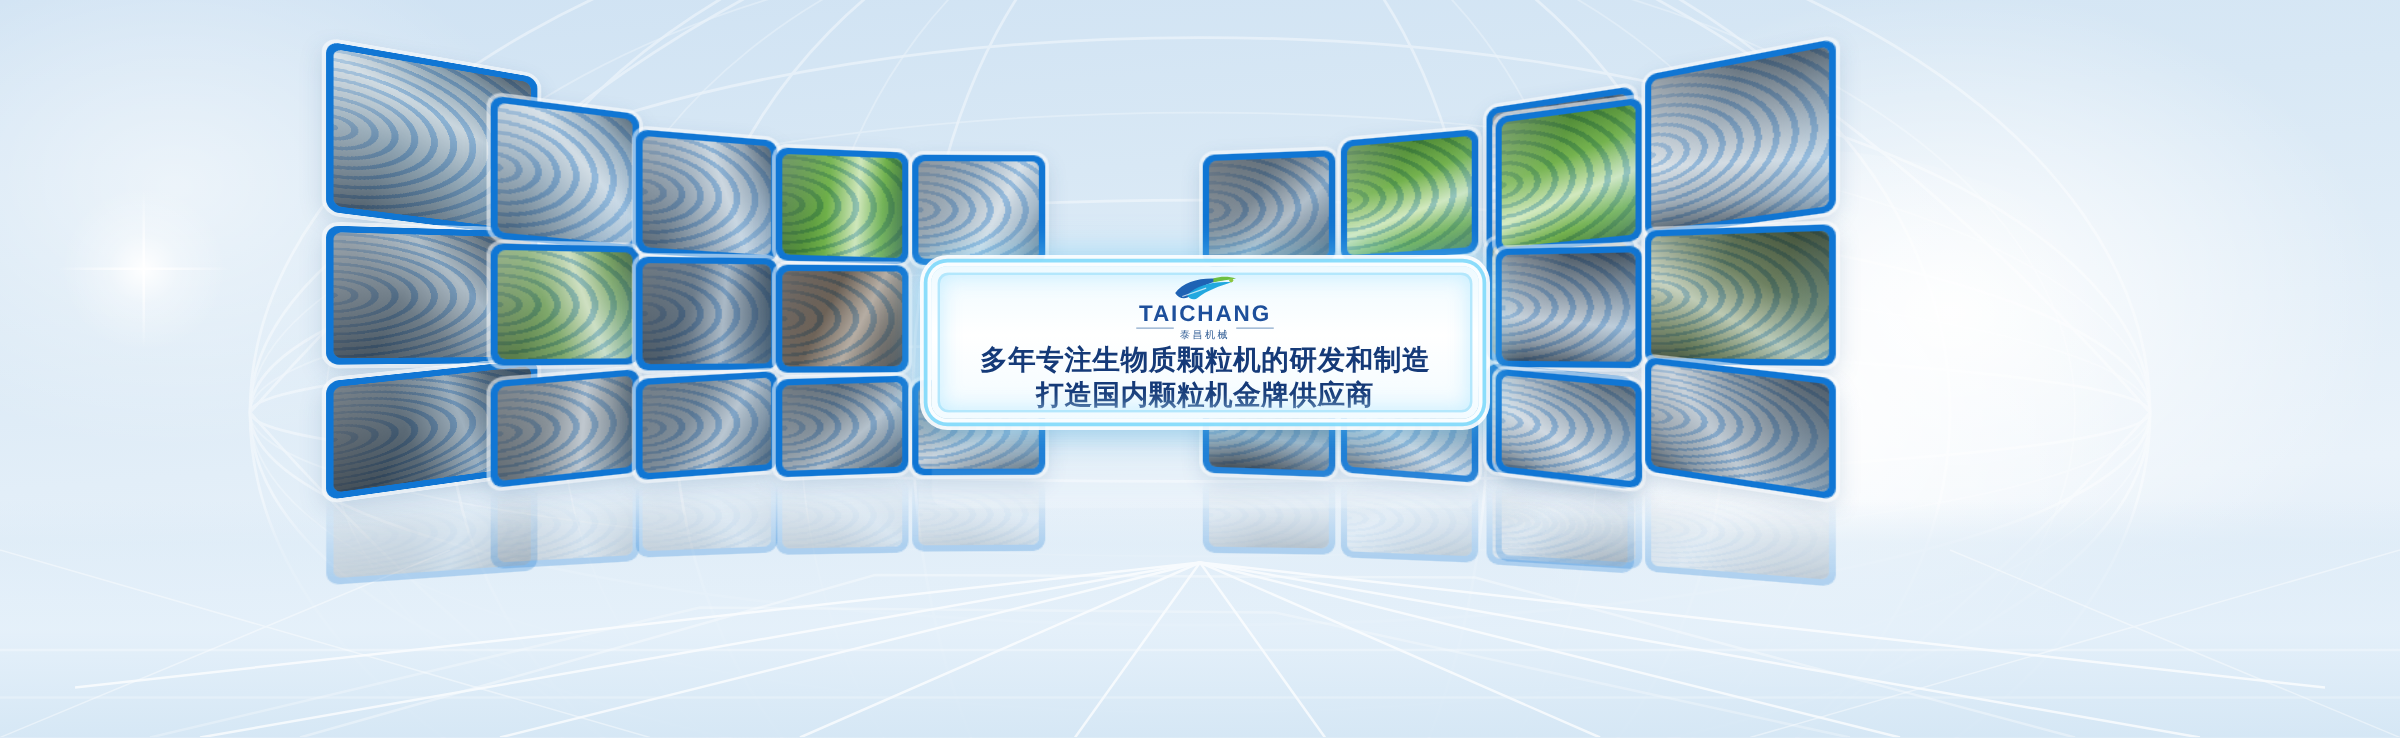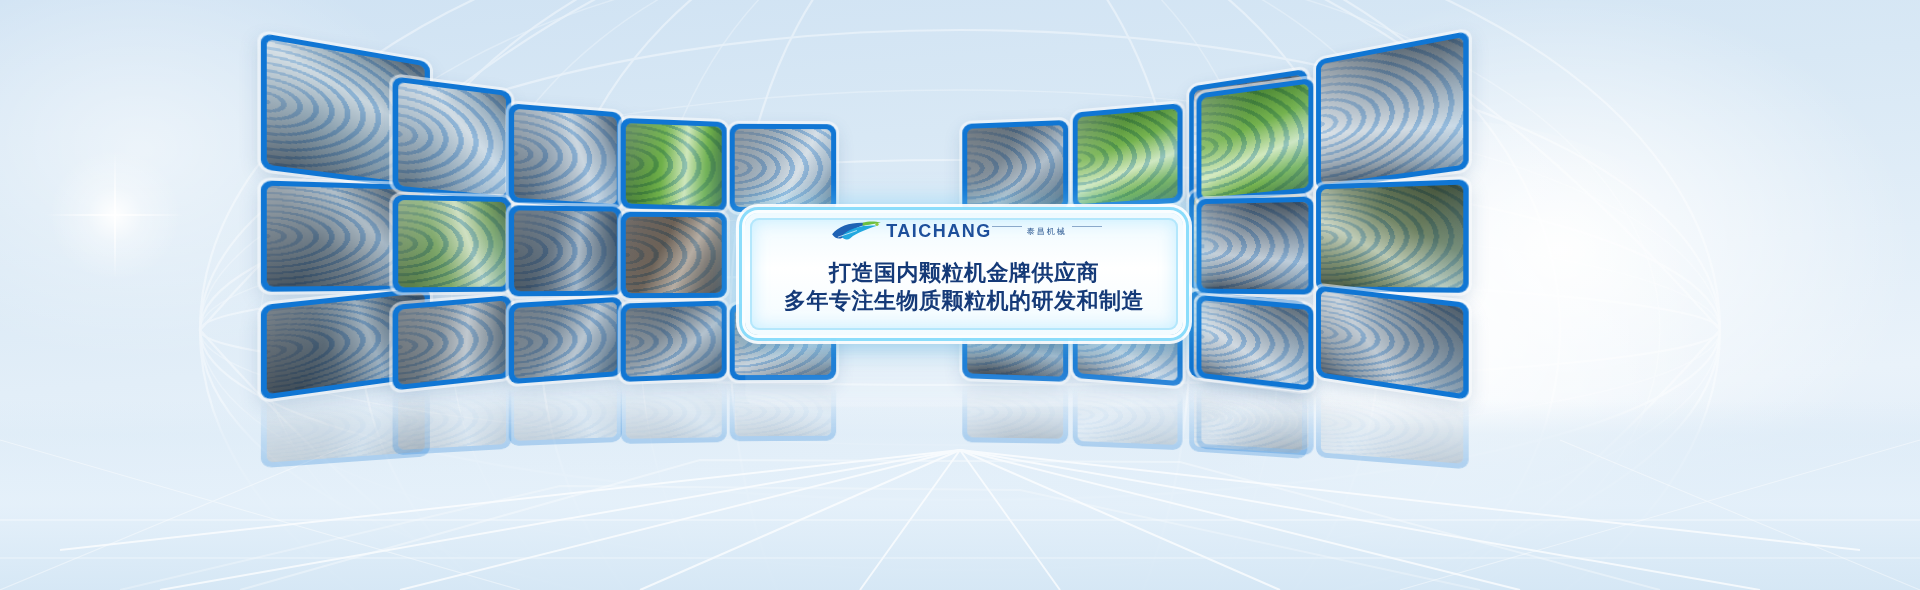--- a/index.html
+++ b/index.html
@@ -72,21 +72,21 @@
         0 0 0 6px rgba(120,215,250,.85),
         0 0 0 9px rgba(255,255,255,.9),
         0 0 26px 10px rgba(120,210,250,.55),
         0 10px 26px rgba(40,100,150,.25);
      display:flex;flex-direction:column;align-items:center;justify-content:flex-start;
      padding-top:7px;box-sizing:border-box;}
   .msgpanel:before{content:"";position:absolute;inset:5px;border-radius:9px;
      box-shadow:inset 0 0 0 2px rgba(175,230,252,.9), inset 0 0 16px 3px rgba(190,235,255,.8);
      pointer-events:none;}
 
-  .logo{position:relative;display:flex;flex-direction:row;align-items:center;margin-bottom:18px;}
+  .logo{position:relative;display:flex;flex-direction:column;align-items:center;margin-bottom:2px;}
   .logo .mark{width:60px;height:21px;display:block;}
   .logo .word{font-family:"Liberation Sans","DejaVu Sans",sans-serif;
      font-size:18px;font-weight:700;letter-spacing:1.5px;color:#1d4f9b;line-height:1;margin-top:1px;}
   .logo .cnrow{display:flex;gap:5px;margin-top:2px;}
   .logo .cnrow .bar{width:30px;height:1px;background:#8aa9cb;}
   .logo .cn{font-size:8px;color:#2d5a93;letter-spacing:2px;
      font-family:"DejaVu Sans","Liberation Sans",sans-serif;}
 
   .msgline{font-family:"DejaVu Sans","Liberation Sans",sans-serif;
      font-weight:700;color:#153a78;font-size:22px;line-height:1.28;letter-spacing:.5px;
@@ -432,17 +432,17 @@
         <path d="M22 36 L62 22" stroke="#ffffff" stroke-width="2" fill="none" opacity="0.7"></path>
       </svg>
       <div class="word">TAICHANG</div>
       <div class="cnrow">
         <span class="bar"></span>
         <span class="cn">泰昌机械</span>
         <span class="bar"></span>
       </div>
     </div>
 
+    <div class="msgline">多年专注生物质颗粒机的研发和制造</div>
     <div class="msgline">打造国内颗粒机金牌供应商</div>
-    <div class="msgline">多年专注生物质颗粒机的研发和制造</div>
   </div>
 
 </div>
 
 </body></html>

